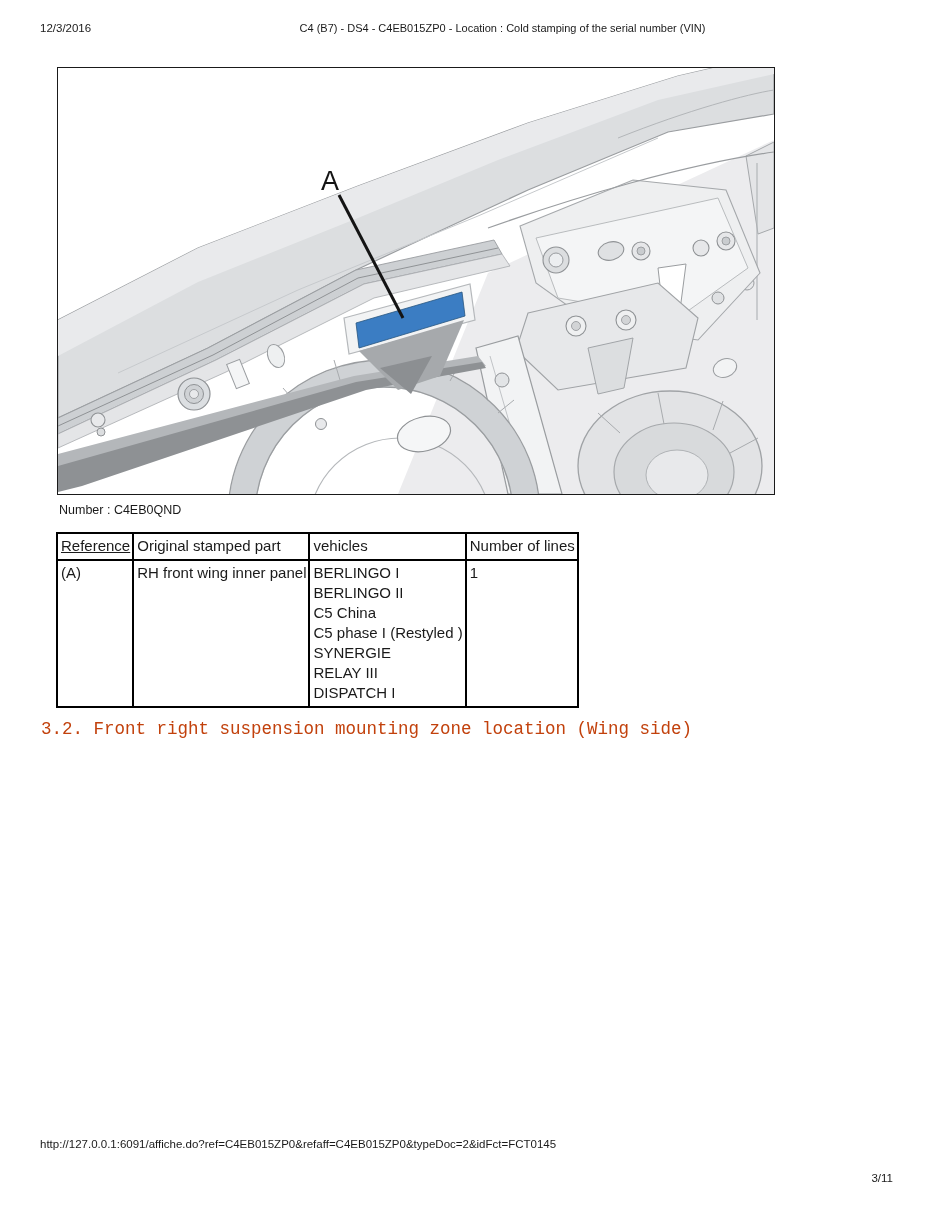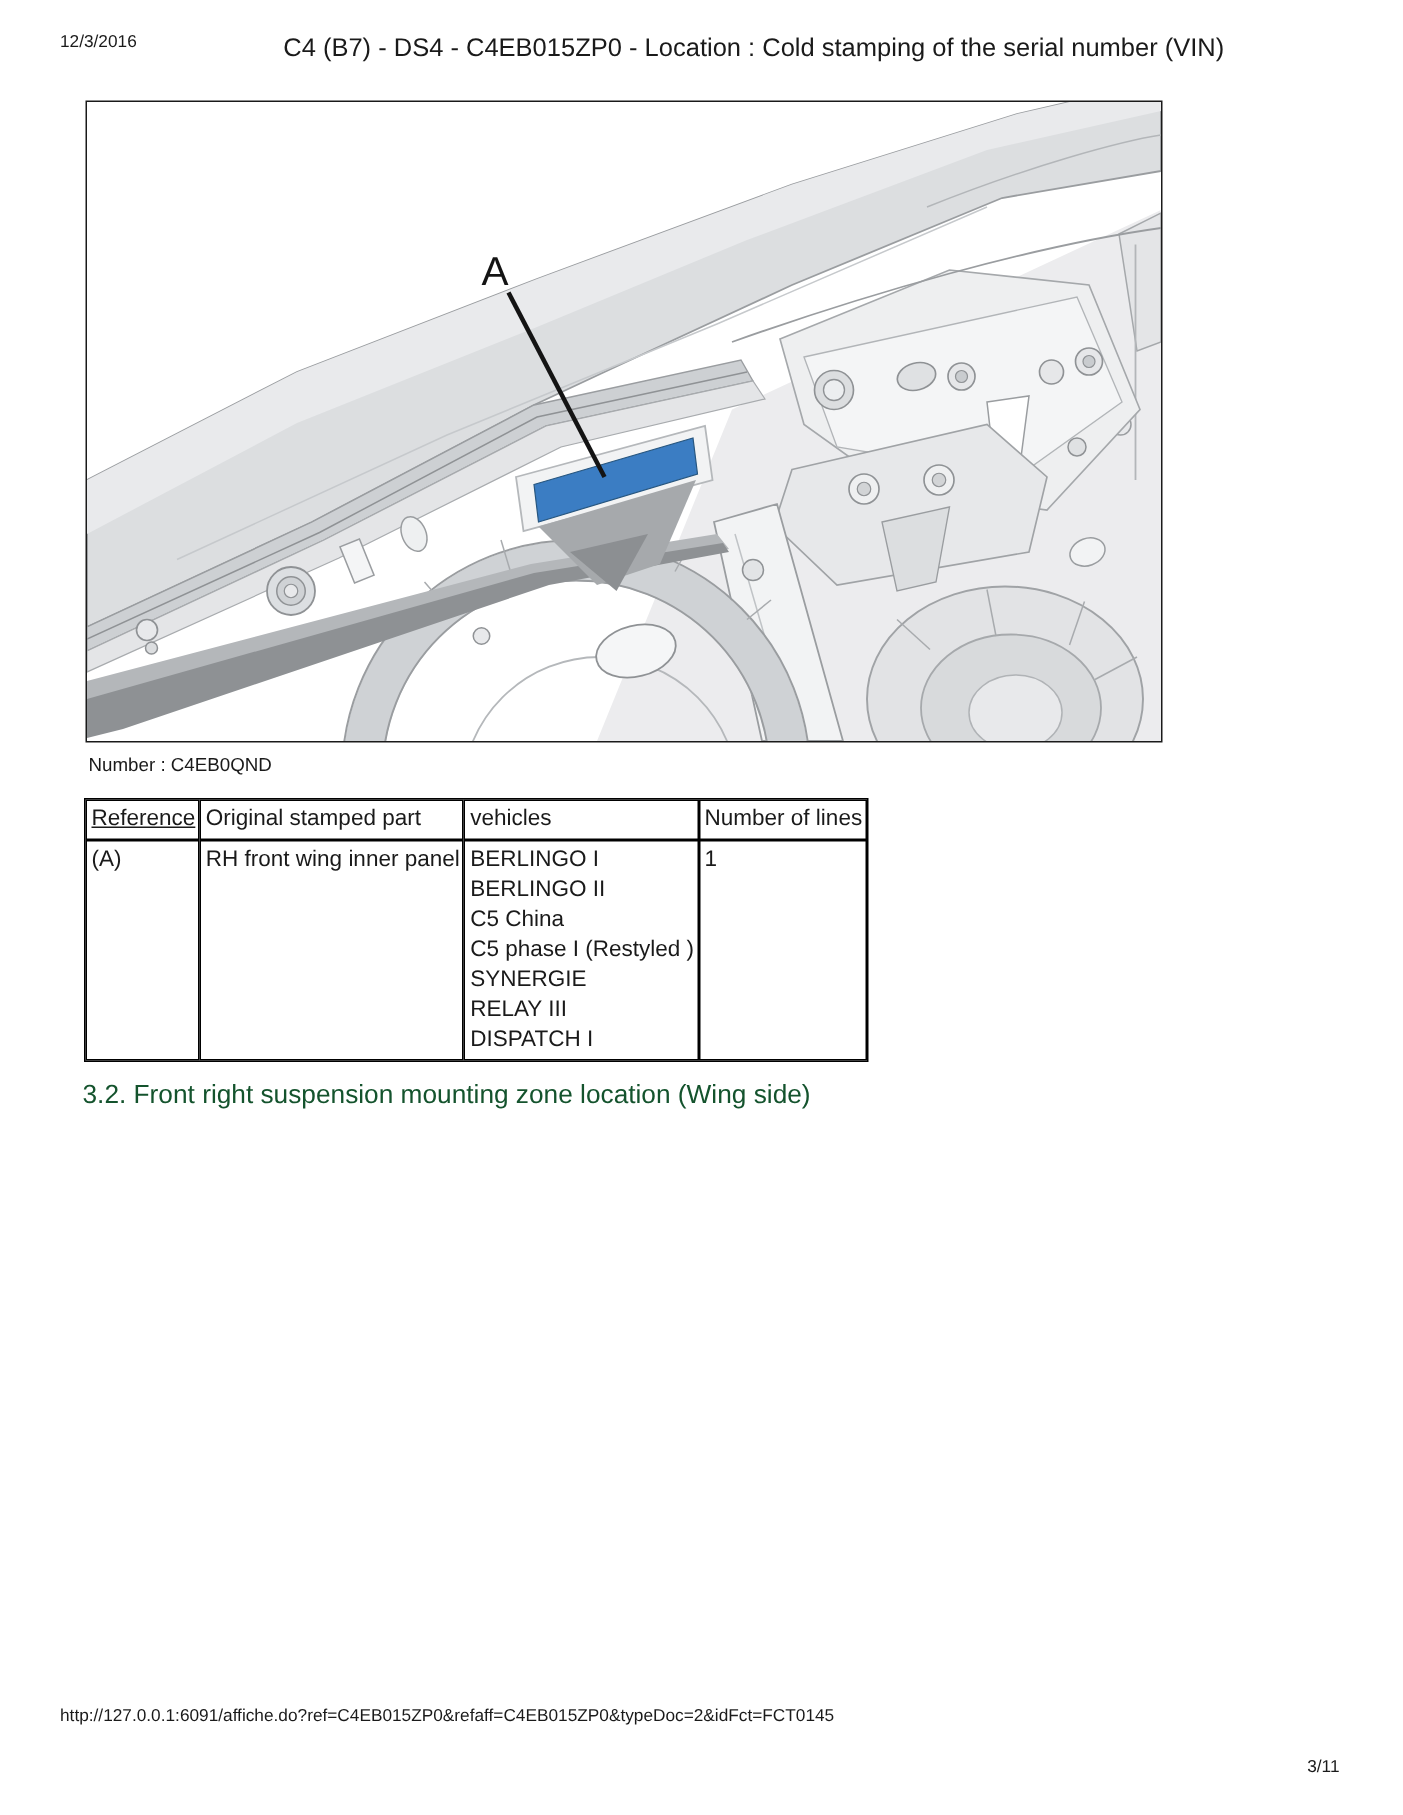--- a/index.html
+++ b/index.html
@@ -11,21 +11,21 @@
     color: #1a1a1a;
     overflow: hidden;
   }
   
   .print-header-date {
     position: absolute; left: 40px; top: 22px;
     font-size: 11.5px; white-space: nowrap;
   }
   .print-header-title {
     position: absolute; left: 70px; right: 0; top: 22px;
-    text-align: center; font-size: 17px; white-space: nowrap;
+    text-align: center; font-size: 11px; white-space: nowrap;
   }
   
   .figure-frame {
     position: absolute; left: 57px; top: 67px;
     width: 716px; height: 426px;
     border: 1.5px solid #1a1a1a;
     background: #ffffff;
     overflow: hidden;
   }
   .figure-frame svg { display: block; width: 100%; height: 100%; }
@@ -50,23 +50,23 @@
     white-space: nowrap;
   }
   .col-reference { width: 65px; text-decoration: underline; }
   .col-part      { width: 168px; }
   .col-vehicles  { width: 148px; }
   .col-lines     { width: 99px; }
   .cell-offset   { padding-top: 23px; }
   .vehicles-line { line-height: 20px; }
   
   .section-heading {
-    position: absolute; left: 55px; top: 718px;
+    position: absolute; left: 41px; top: 718px;
     font-size: 17.5px; line-height: 22px;
-    color: #14532d; white-space: nowrap;
+    color: #c2410c; white-space: nowrap; font-family: Liberation Mono, monospace;
   }
   
   .print-footer-url {
     position: absolute; left: 40px; top: 1138px;
     font-size: 11.5px; white-space: nowrap;
   }
   .print-footer-page {
     position: absolute; right: 42px; top: 1172px;
     font-size: 11.5px; white-space: nowrap;
   }

